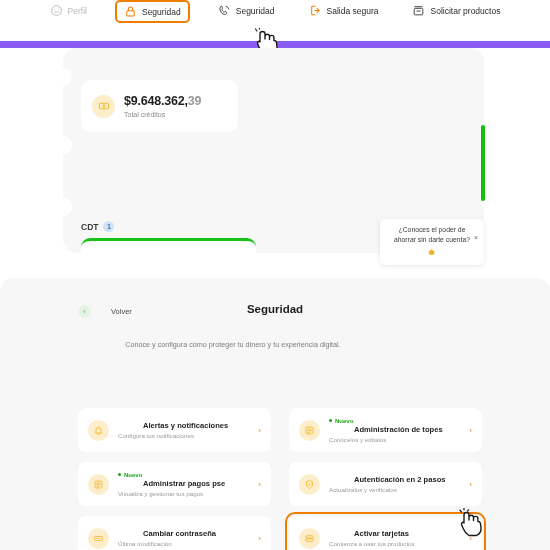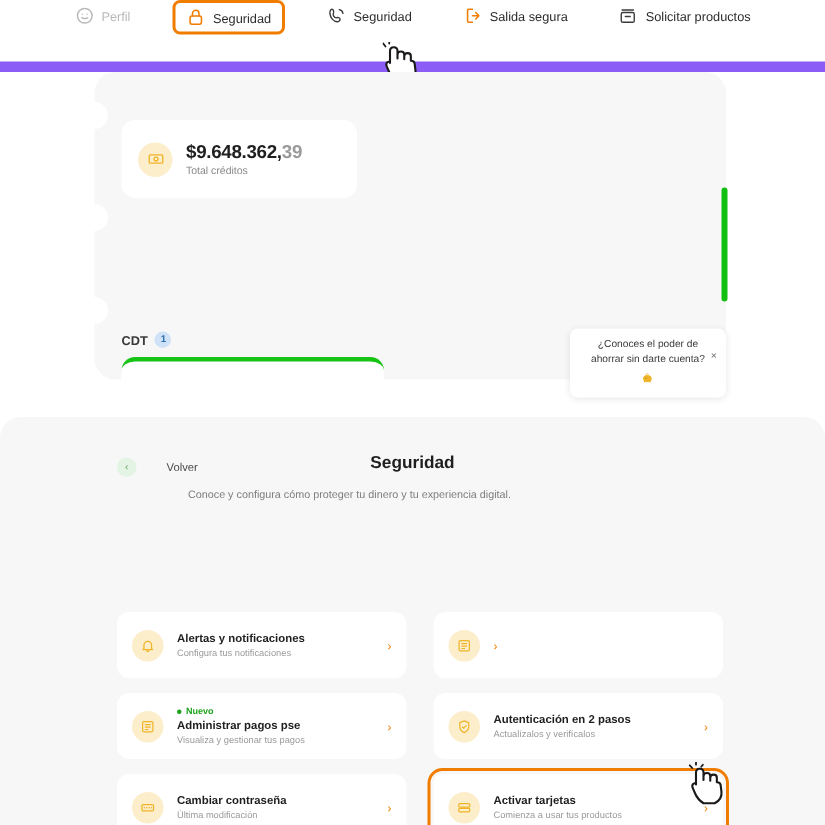--- a/index.html
+++ b/index.html
@@ -244,21 +244,21 @@
     position: absolute;
     left: 0; top: 25px;
     width: 550px;
     text-align: center;
     font-size: 11.5px;
     font-weight: bold;
     color: #1f1f1f;
   }
   #sec-sub {
     position: absolute;
-    left: 0; top: 47px;
+    left: 0; top: 62px;
     width: 466px;
     text-align: center;
     font-size: 7.2px;
     color: #7d7d7d;
   }
 
   #sec-grid {
     position: absolute;
     left: 78px; top: 130px;
     width: 404px;
@@ -304,20 +304,21 @@
     border-radius: 50%;
     background: #19a319;
   }
   .sec-title {
     font-size: 7.6px;
     font-weight: bold;
     color: #1f1f1f;
     white-space: nowrap;
     overflow: hidden;
     text-overflow: ellipsis;
+    margin-left: 25px;
   }
   .sec-sub {
     font-size: 6.2px;
     color: #9a9a9a;
     margin-top: 2px;
     white-space: nowrap;
     overflow: hidden;
     text-overflow: ellipsis;
   }
   .chev {
@@ -476,20 +477,28 @@
           <span class="chev">›</span>
         </div>
 
         <div class="sec-card">
           <span class="sec-ico">
             <svg viewBox="0 0 24 24" width="11" height="11" fill="none" stroke="#f0b429" stroke-width="1.8">
               <rect x="4.5" y="4.5" width="15" height="15" rx="2.2"></rect>
               <path d="M8.5 9h7M8.5 12.5h7M8.5 16h4" stroke-linecap="round"></path>
             </svg>
           </span>
+          <div class="sec-body">
+            <div class="new-tag">
+              <span class="dot"></span>
+              <span>Nuevo</span>
+            </div>
+            <div class="sec-title">Administración de topes</div>
+            <div class="sec-sub">Conócelos y edítalos</div>
+          </div>
           <span class="chev">›</span>
         </div>
 
         <div class="sec-card">
           <span class="sec-ico">
             <svg viewBox="0 0 24 24" width="11" height="11" fill="none" stroke="#f0b429" stroke-width="1.8">
               <rect x="4.5" y="4.5" width="15" height="15" rx="2.2"></rect>
               <path d="M8.5 9h7M8.5 12.5h7M8.5 16h4" stroke-linecap="round"></path>
             </svg>
           </span>

